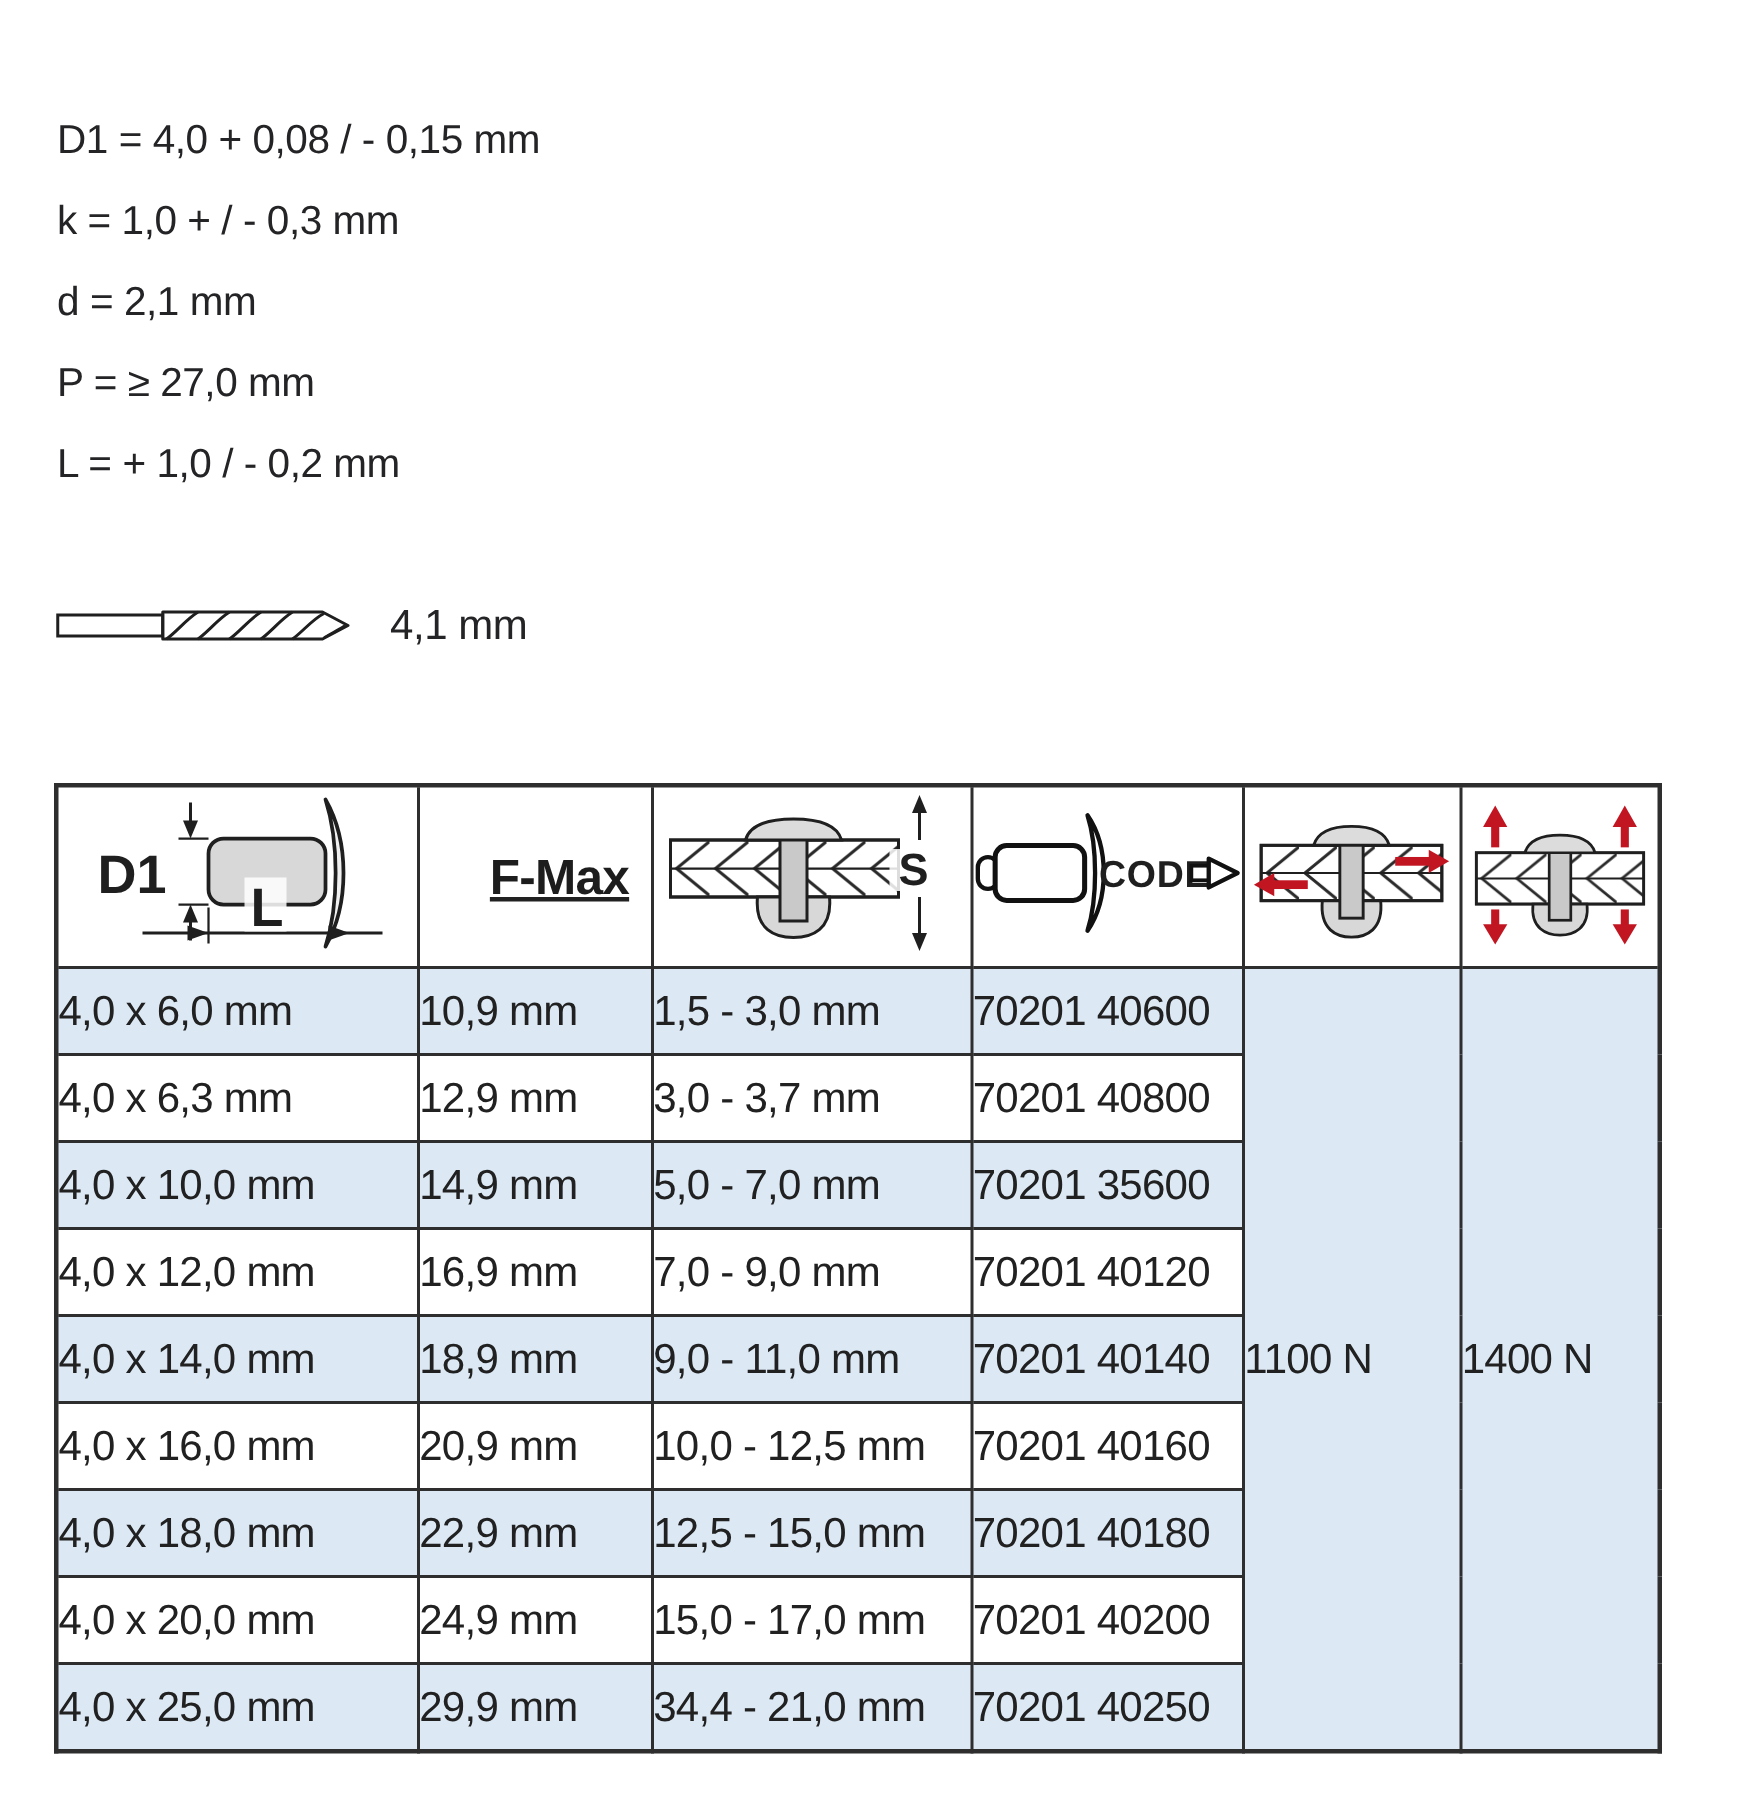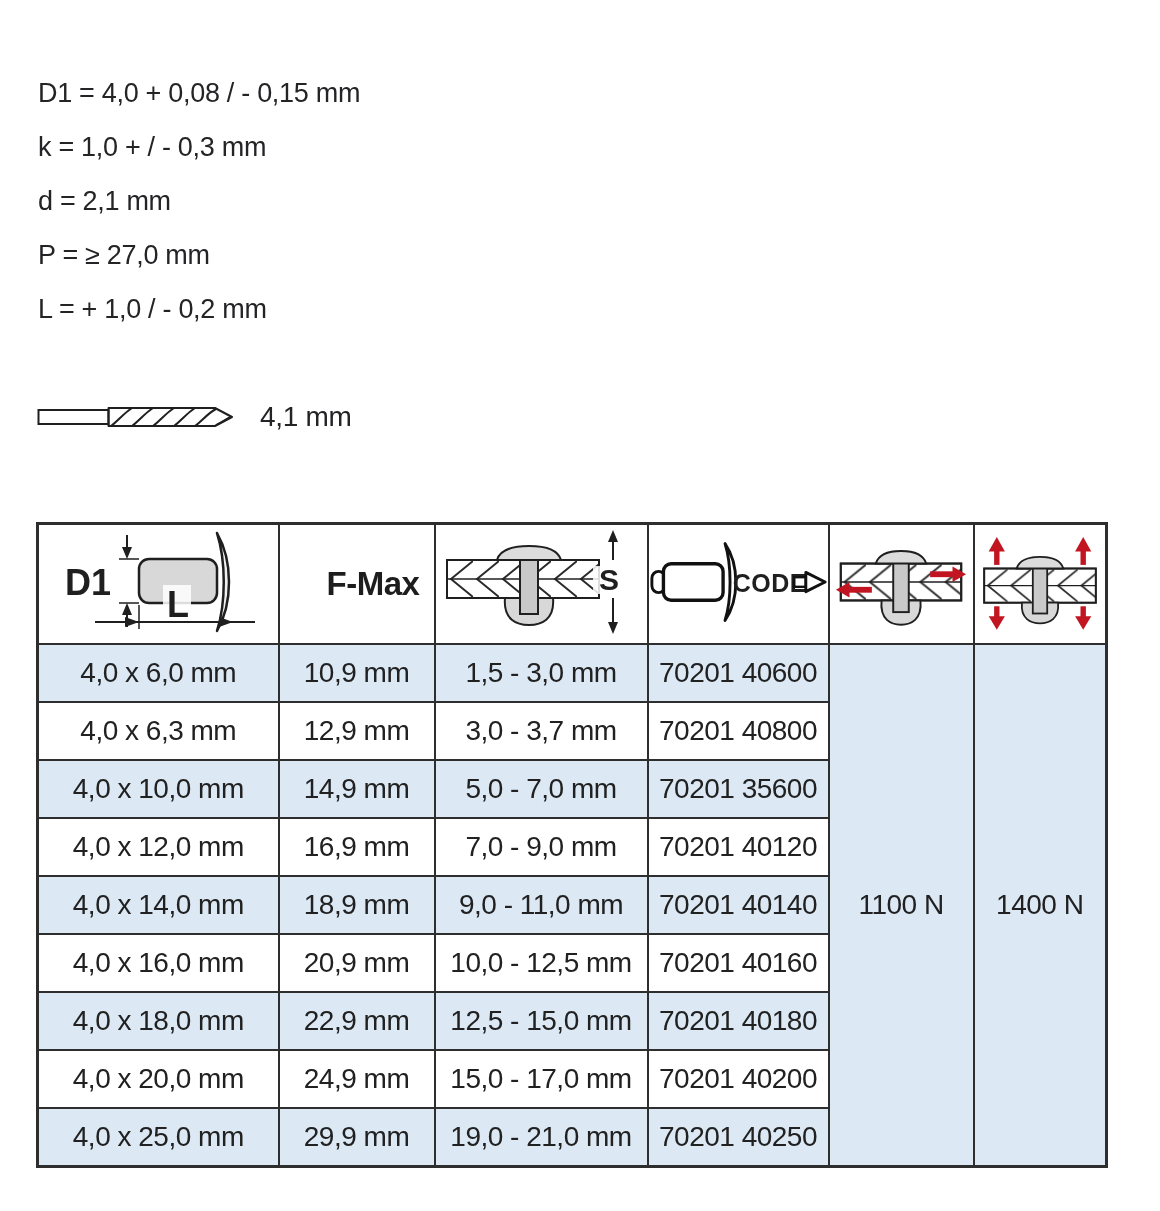--- a/index.html
+++ b/index.html
@@ -24,23 +24,23 @@
     display:flex; align-items:center; gap:18px;
   }
   .drill-label { font-size:28px; color:#242427; letter-spacing:-0.3px; }
 
   .table-wrap { position:absolute; left:36px; top:522px; }
   table.spec-table {
     border-collapse:collapse; table-layout:fixed; width:1069px;
     border:3px solid #2e2e2e;
   }
   .spec-table th, .spec-table td { border:2px solid #2e2e2e; padding:0; }
-  .spec-table thead th { height:120px; background:#ffffff; text-align:center; vertical-align:middle; }
+  .spec-table thead th { height:120px; background:#ffffff; text-align:center; vertical-align:middle;text-decoration:underline; }
   .spec-table tbody td {
-    height:58px; text-align:center; vertical-align:middle;
+    height:58px; text-align:left; vertical-align:middle;
     font-size:28px; letter-spacing:-0.5px; color:#212121; background:#ffffff;
   }
   tr.blue td { background:#dce9f5; }
   td.merged { background:#dce9f5 !important; }
 
   .fmax-label { font-size:33px; letter-spacing:-0.5px; color:#1d1d1d;margin-left:33px; }
 
   svg .ln { stroke:#1f1f1f; stroke-width:2; fill:none; }
   svg .thin { stroke:#1f1f1f; stroke-width:1.5; fill:none; }
   svg text { font-family:"Liberation Sans", sans-serif; fill:#1f1f1f; }
@@ -229,20 +229,20 @@
         </tr>
         <tr>
           <td>4,0 x 20,0 mm</td>
           <td>24,9 mm</td>
           <td>15,0 - 17,0 mm</td>
           <td>70201 40200</td>
         </tr>
         <tr class="blue">
           <td>4,0 x 25,0 mm</td>
           <td>29,9 mm</td>
-          <td>19,0 - 21,0 mm</td>
+          <td>34,4 - 21,0 mm</td>
           <td>70201 40250</td>
         </tr>
       </tbody>
     </table>
   </div>
 
 </div>
 
 </body></html>

